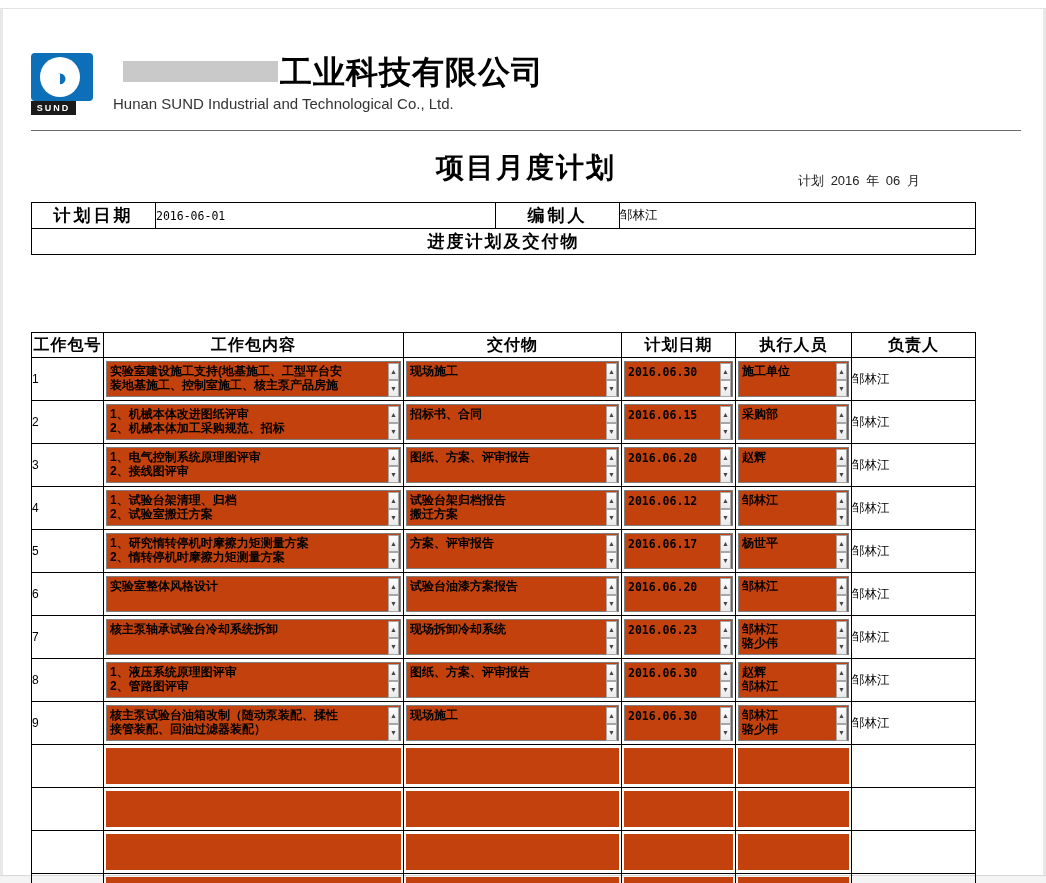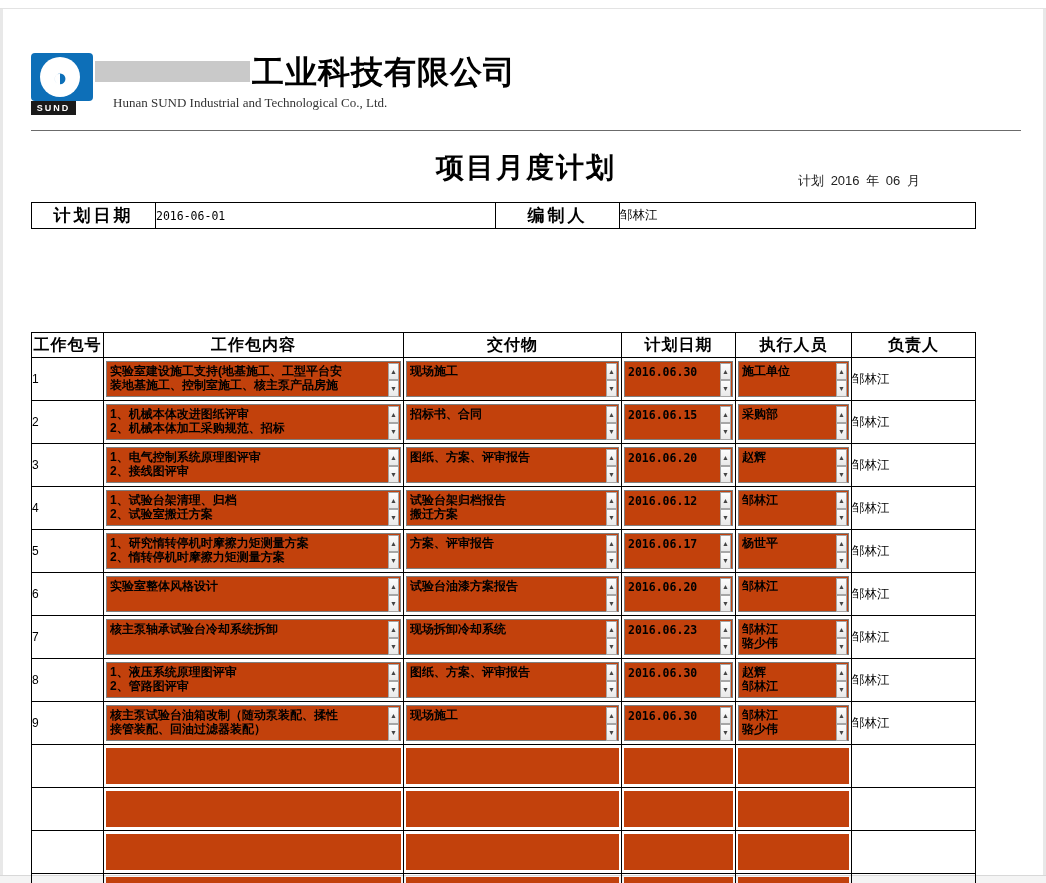--- a/index.html
+++ b/index.html
@@ -91,21 +91,21 @@
     background: #1a1a1a;
     color: #ffffff;
     font-size: 9px;
     letter-spacing: 2px;
     text-align: center;
     line-height: 14px;
     font-weight: bold;
   }
   .co-name-cn {
     position: absolute;
-    left: 64px;
+    left: 92px;
     top: 0px;
     font-size: 32px;
     font-weight: bold;
     color: #000000;
     letter-spacing: 1px;
     white-space: nowrap;
   }
   .co-redact {
     display: inline-block;
     width: 155px;
@@ -113,24 +113,23 @@
     background: #c9c9c9;
     vertical-align: middle;
     margin-right: 2px;
     position: relative;
     top: -3px;
   }
   .co-name-en {
     position: absolute;
     left: 82px;
     top: 44px;
-    font-size: 13px;
+    font-size: 15px;
     color: #333333;
     white-space: nowrap;
-    font-family: Liberation Serif, serif;
   }
   .head-rule {
     position: absolute;
     left: 28px;
     top: 121px;
     width: 990px;
     height: 0;
     border-top: 1px solid #6b6b6b;
   }
 
@@ -314,20 +313,23 @@
         <col style="width:340px">
         <col style="width:124px">
         <col style="width:356px">
       </colgroup>
       <tbody>
         <tr>
           <td class="lbl">计划日期</td>
           <td class="val">2016-06-01</td>
           <td class="lbl">编制人</td>
           <td class="val-cn">邹林江</td>
+        </tr>
+        <tr>
+          <td class="section-band" colspan="4">进度计划及交付物</td>
         </tr>
       </tbody>
     </table>
 
     <table class="tbl" id="sched-table">
       <colgroup>
         <col style="width:72px">
         <col style="width:300px">
         <col style="width:218px">
         <col style="width:114px">

